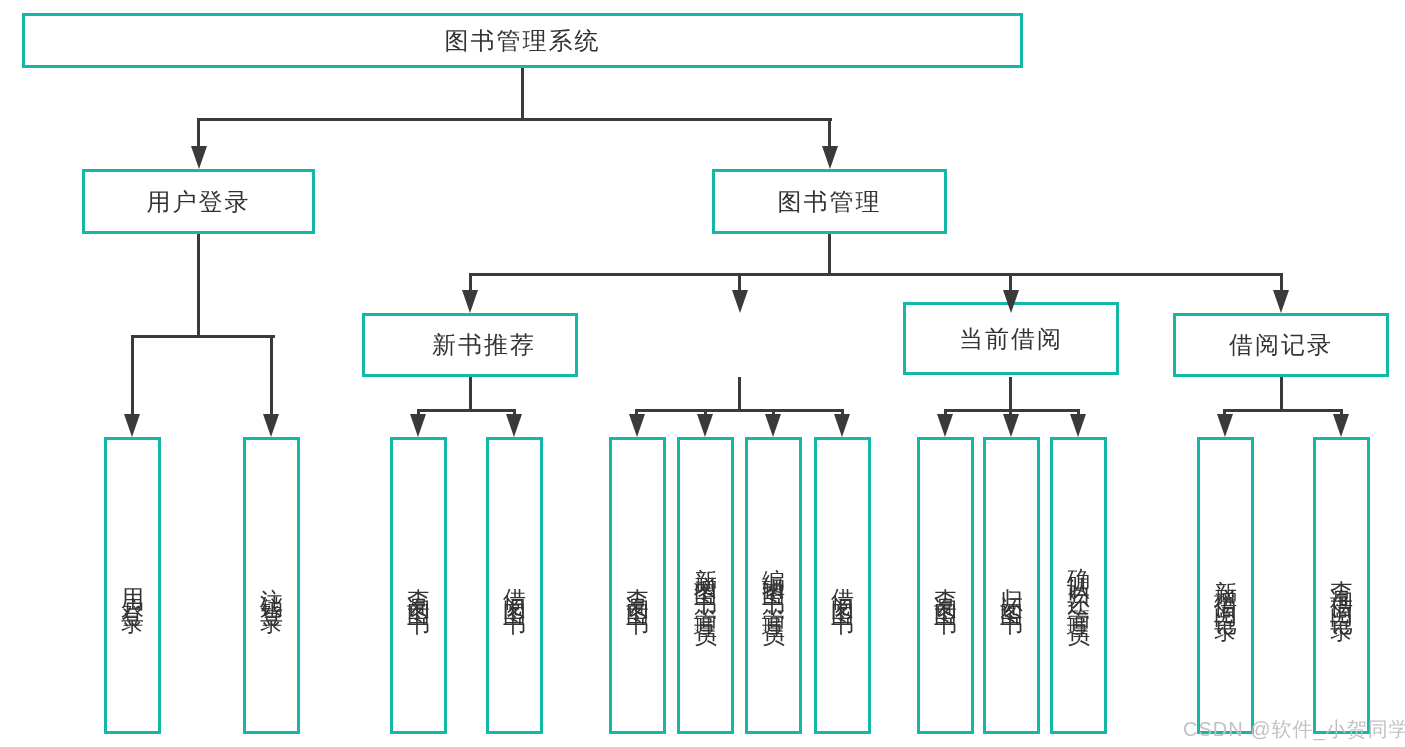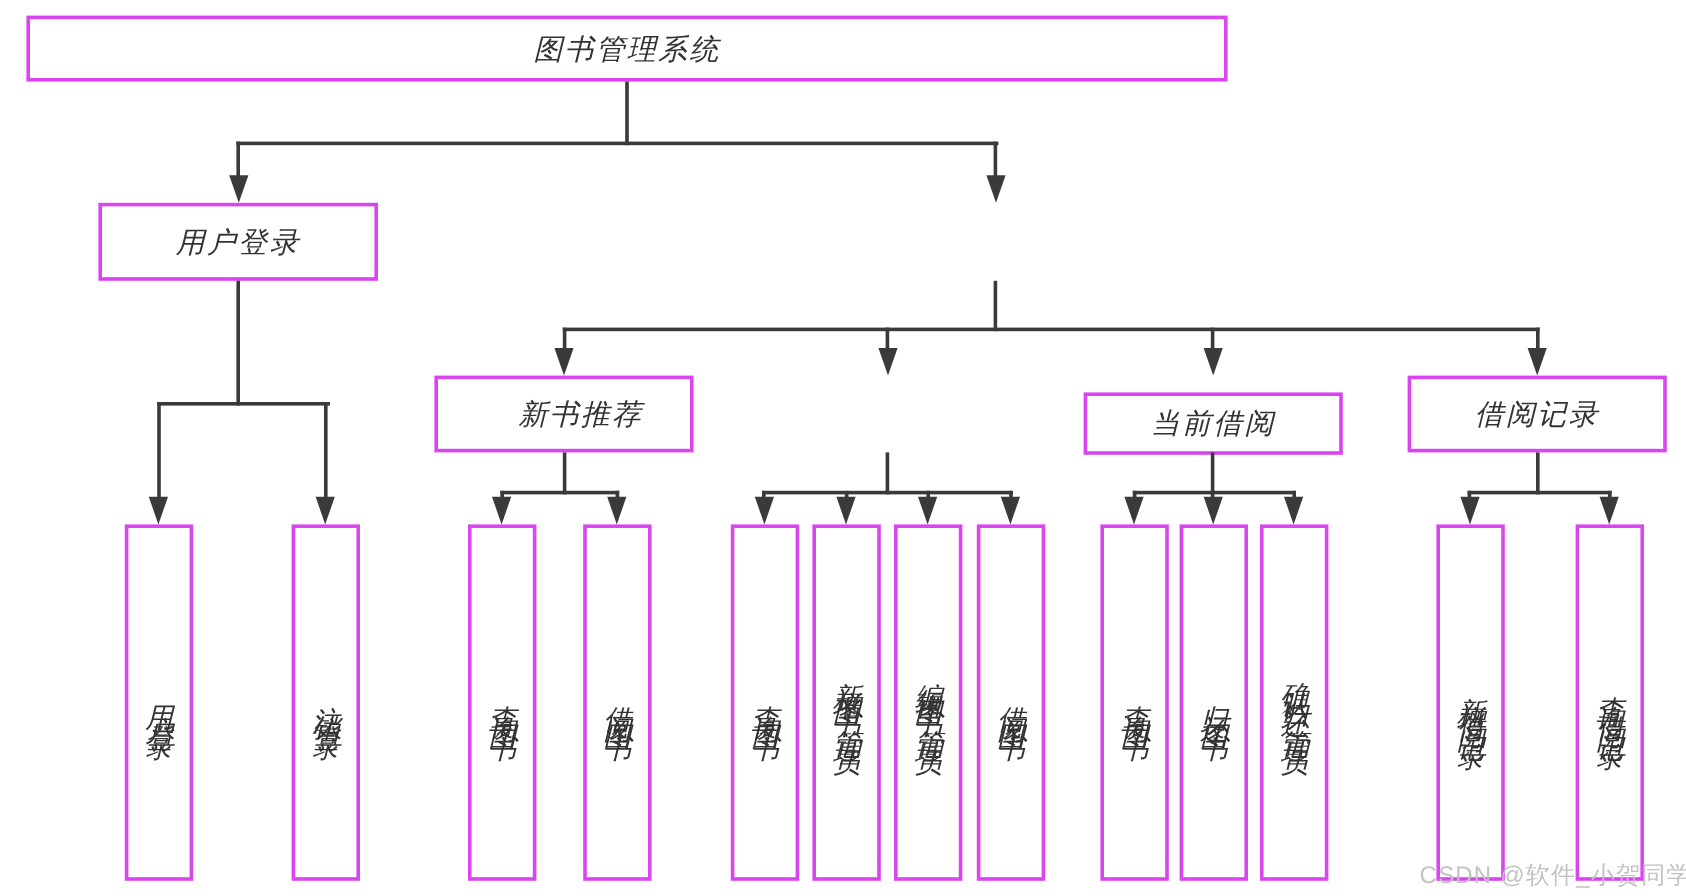--- a/index.html
+++ b/index.html
@@ -2,23 +2,23 @@
 <html><head>
 <meta charset="utf-8">
 <style>
   html,body{margin:0;padding:0;background:#ffffff;}
   .stage{
     position:relative;width:1405px;height:747px;background:#ffffff;
     font-family:"Liberation Sans","DejaVu Sans",sans-serif;
     color:#333333;overflow:hidden;
   }
   .box{
-    position:absolute;background:#ffffff;border:3px solid #d946ef;
+    position:absolute;background:#ffffff;border:3px solid #14b8a6;
     box-sizing:border-box;display:flex;align-items:center;justify-content:center;
-    font-size:24px;letter-spacing:2px;color:#333333;text-align:center;font-style:italic;
+    font-size:24px;letter-spacing:2px;color:#333333;text-align:center;
   }
   .vbox{
     writing-mode:vertical-rl;text-orientation:mixed;
     font-size:23px;letter-spacing:8px;line-height:1;
   }
   .ln{position:absolute;background:#3a3a3a;}
   .ar{
     position:absolute;width:0;height:0;
     border-left:8px solid transparent;border-right:8px solid transparent;
     border-top:23px solid #3a3a3a;
@@ -29,23 +29,24 @@
   }
 </style>
 </head>
 <body>
 
 <div class="stage">
 
   <div class="box" style="left:22px;top:13px;width:1001px;height:55px;">图书管理系统</div>
 
   <div class="box" style="left:82px;top:169px;width:233px;height:65px;">用户登录</div>
+  <div class="box" style="left:712px;top:169px;width:235px;height:65px;">图书管理</div>
 
   <div class="box" style="left:362px;top:313px;width:216px;height:64px;padding-left:28px;">新书推荐</div>
-  <div class="box" style="left:903px;top:327px;width:216px;height:52px;text-align:right;">当前借阅</div>
+  <div class="box" style="left:903px;top:302px;width:216px;height:73px;text-align:right;">当前借阅</div>
   <div class="box" style="left:1173px;top:313px;width:216px;height:64px;">借阅记录</div>
 
   <div class="box vbox" style="left:104px;top:437px;width:57px;height:297px;">用户登录</div>
   <div class="box vbox" style="left:243px;top:437px;width:57px;height:297px;">注销登录</div>
 
   <div class="box vbox" style="left:390px;top:437px;width:57px;height:297px;">查询图书</div>
   <div class="box vbox" style="left:486px;top:437px;width:57px;height:297px;">借阅图书</div>
 
   <div class="box vbox" style="left:609px;top:437px;width:57px;height:297px;">查询图书</div>
   <div class="box vbox" style="left:677px;top:437px;width:57px;height:297px;">新增图书（管理员）</div>

